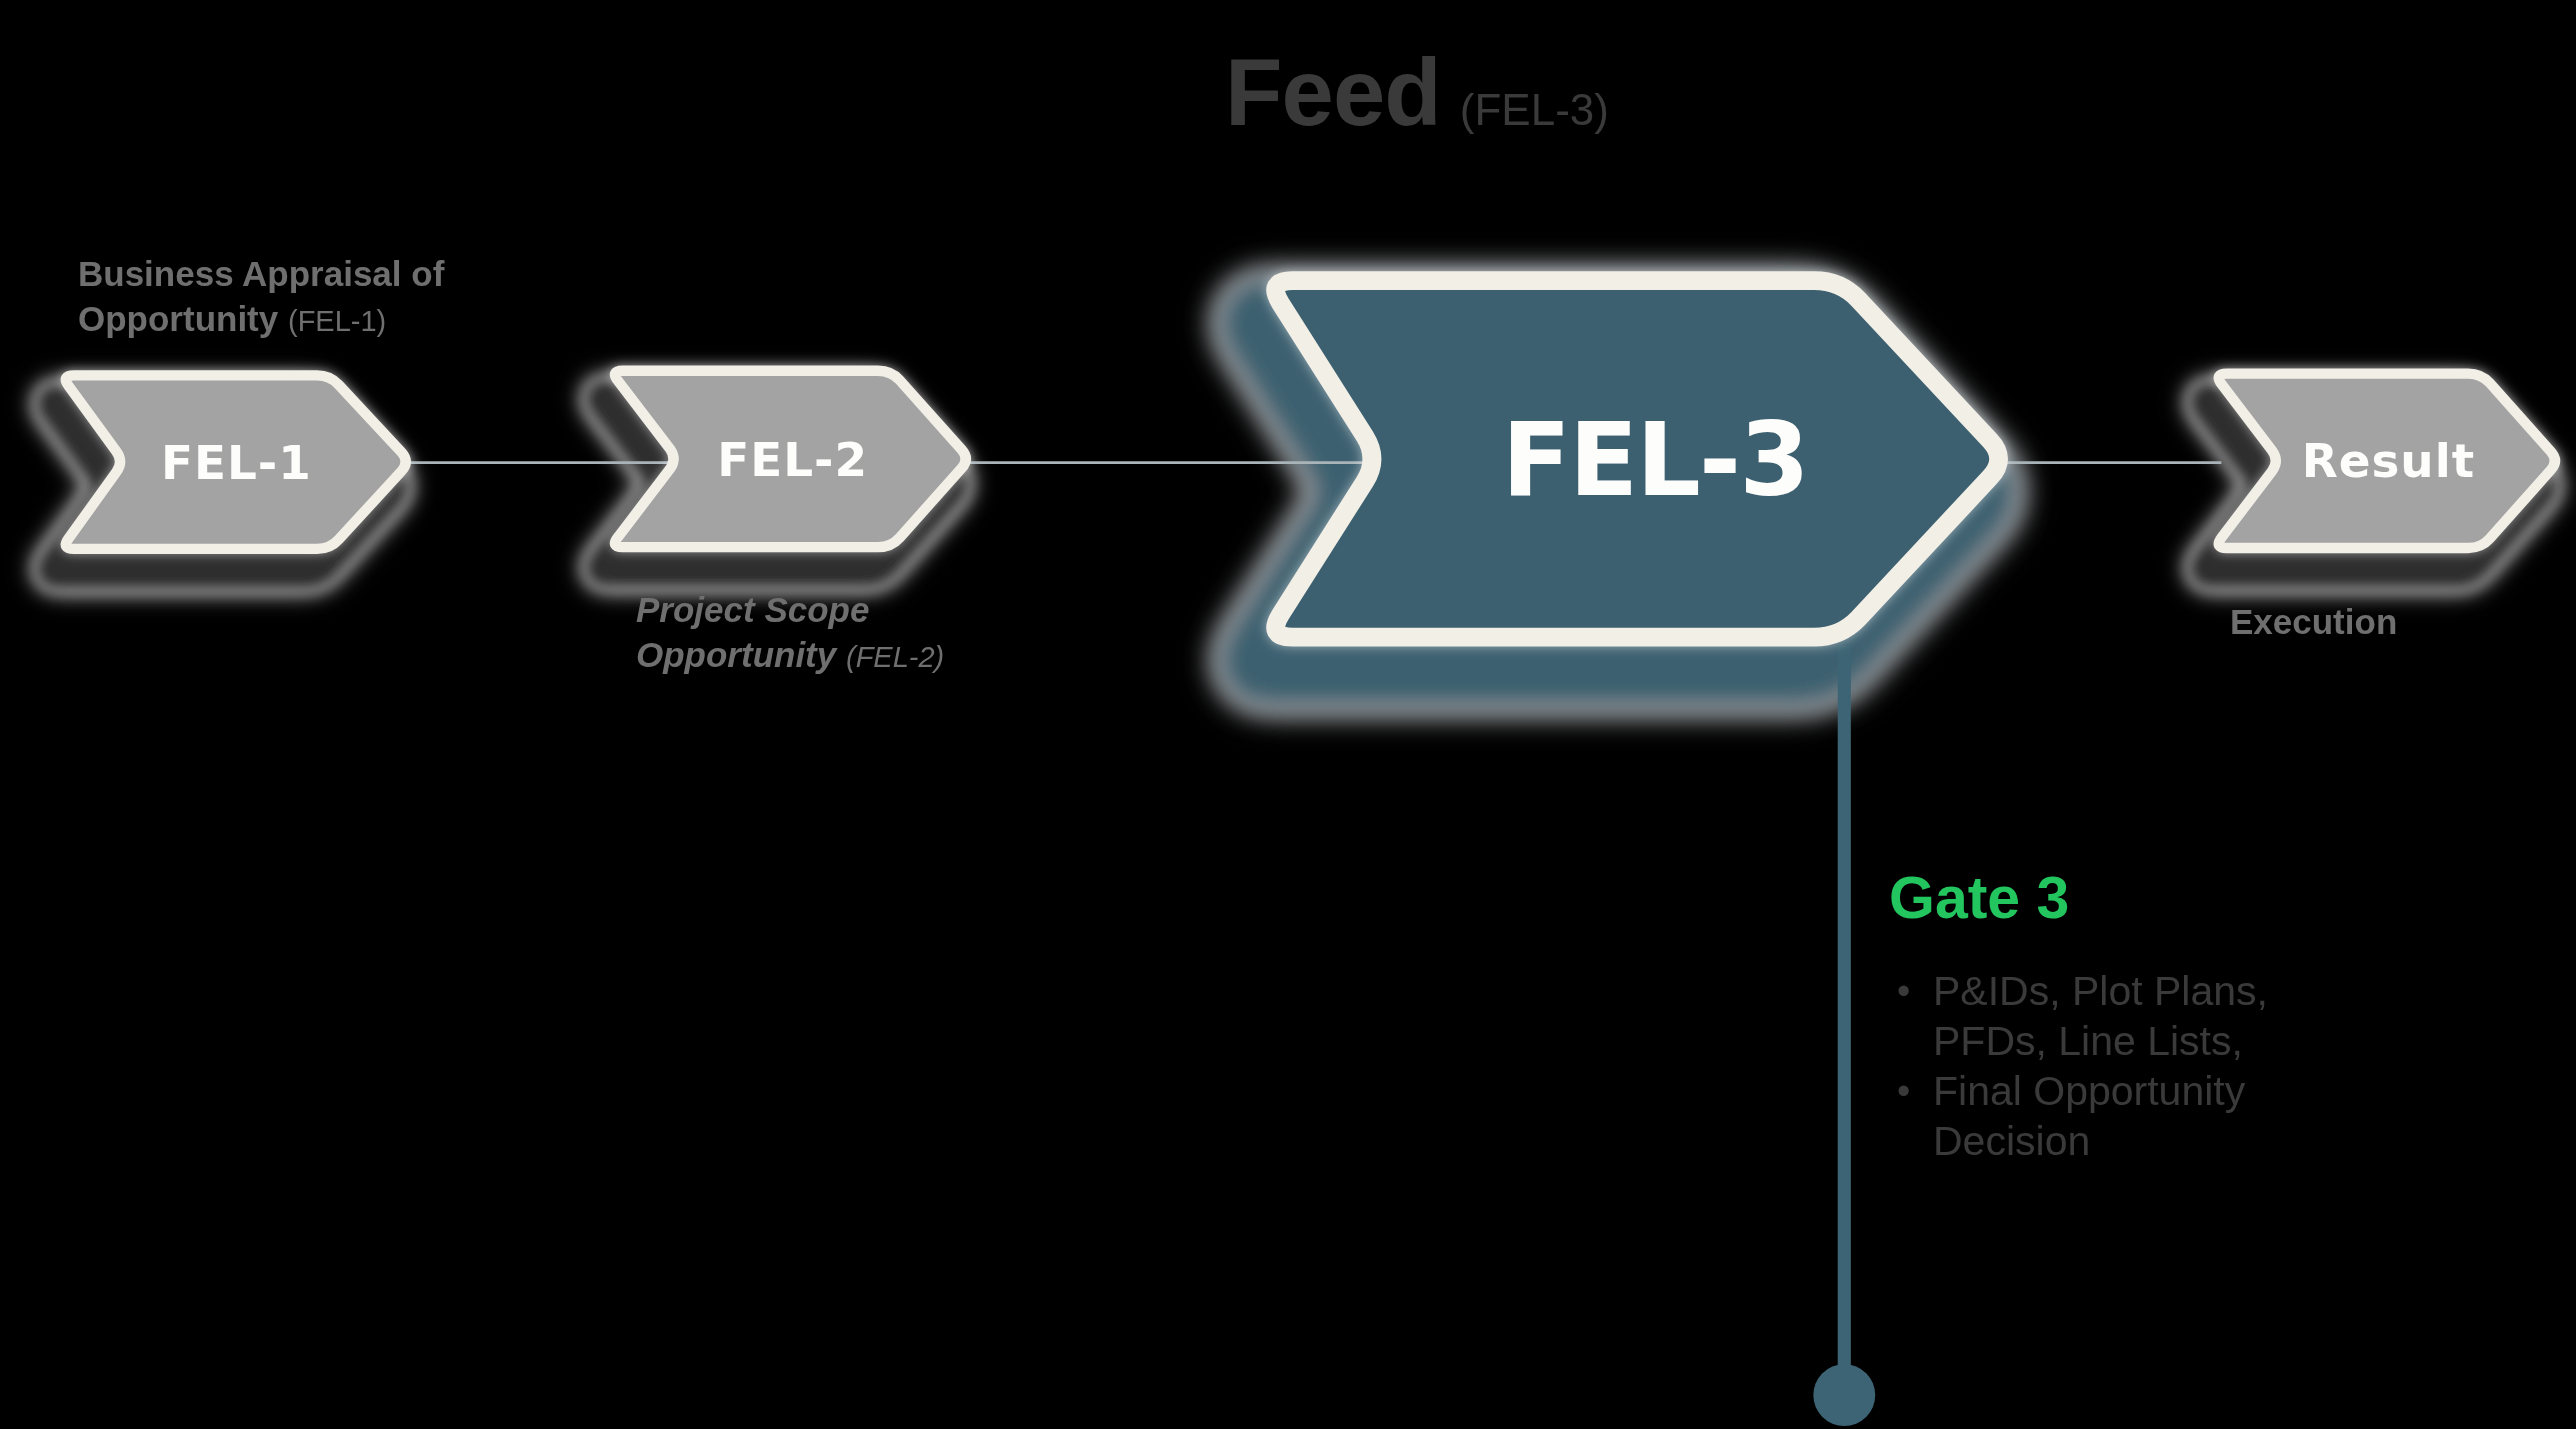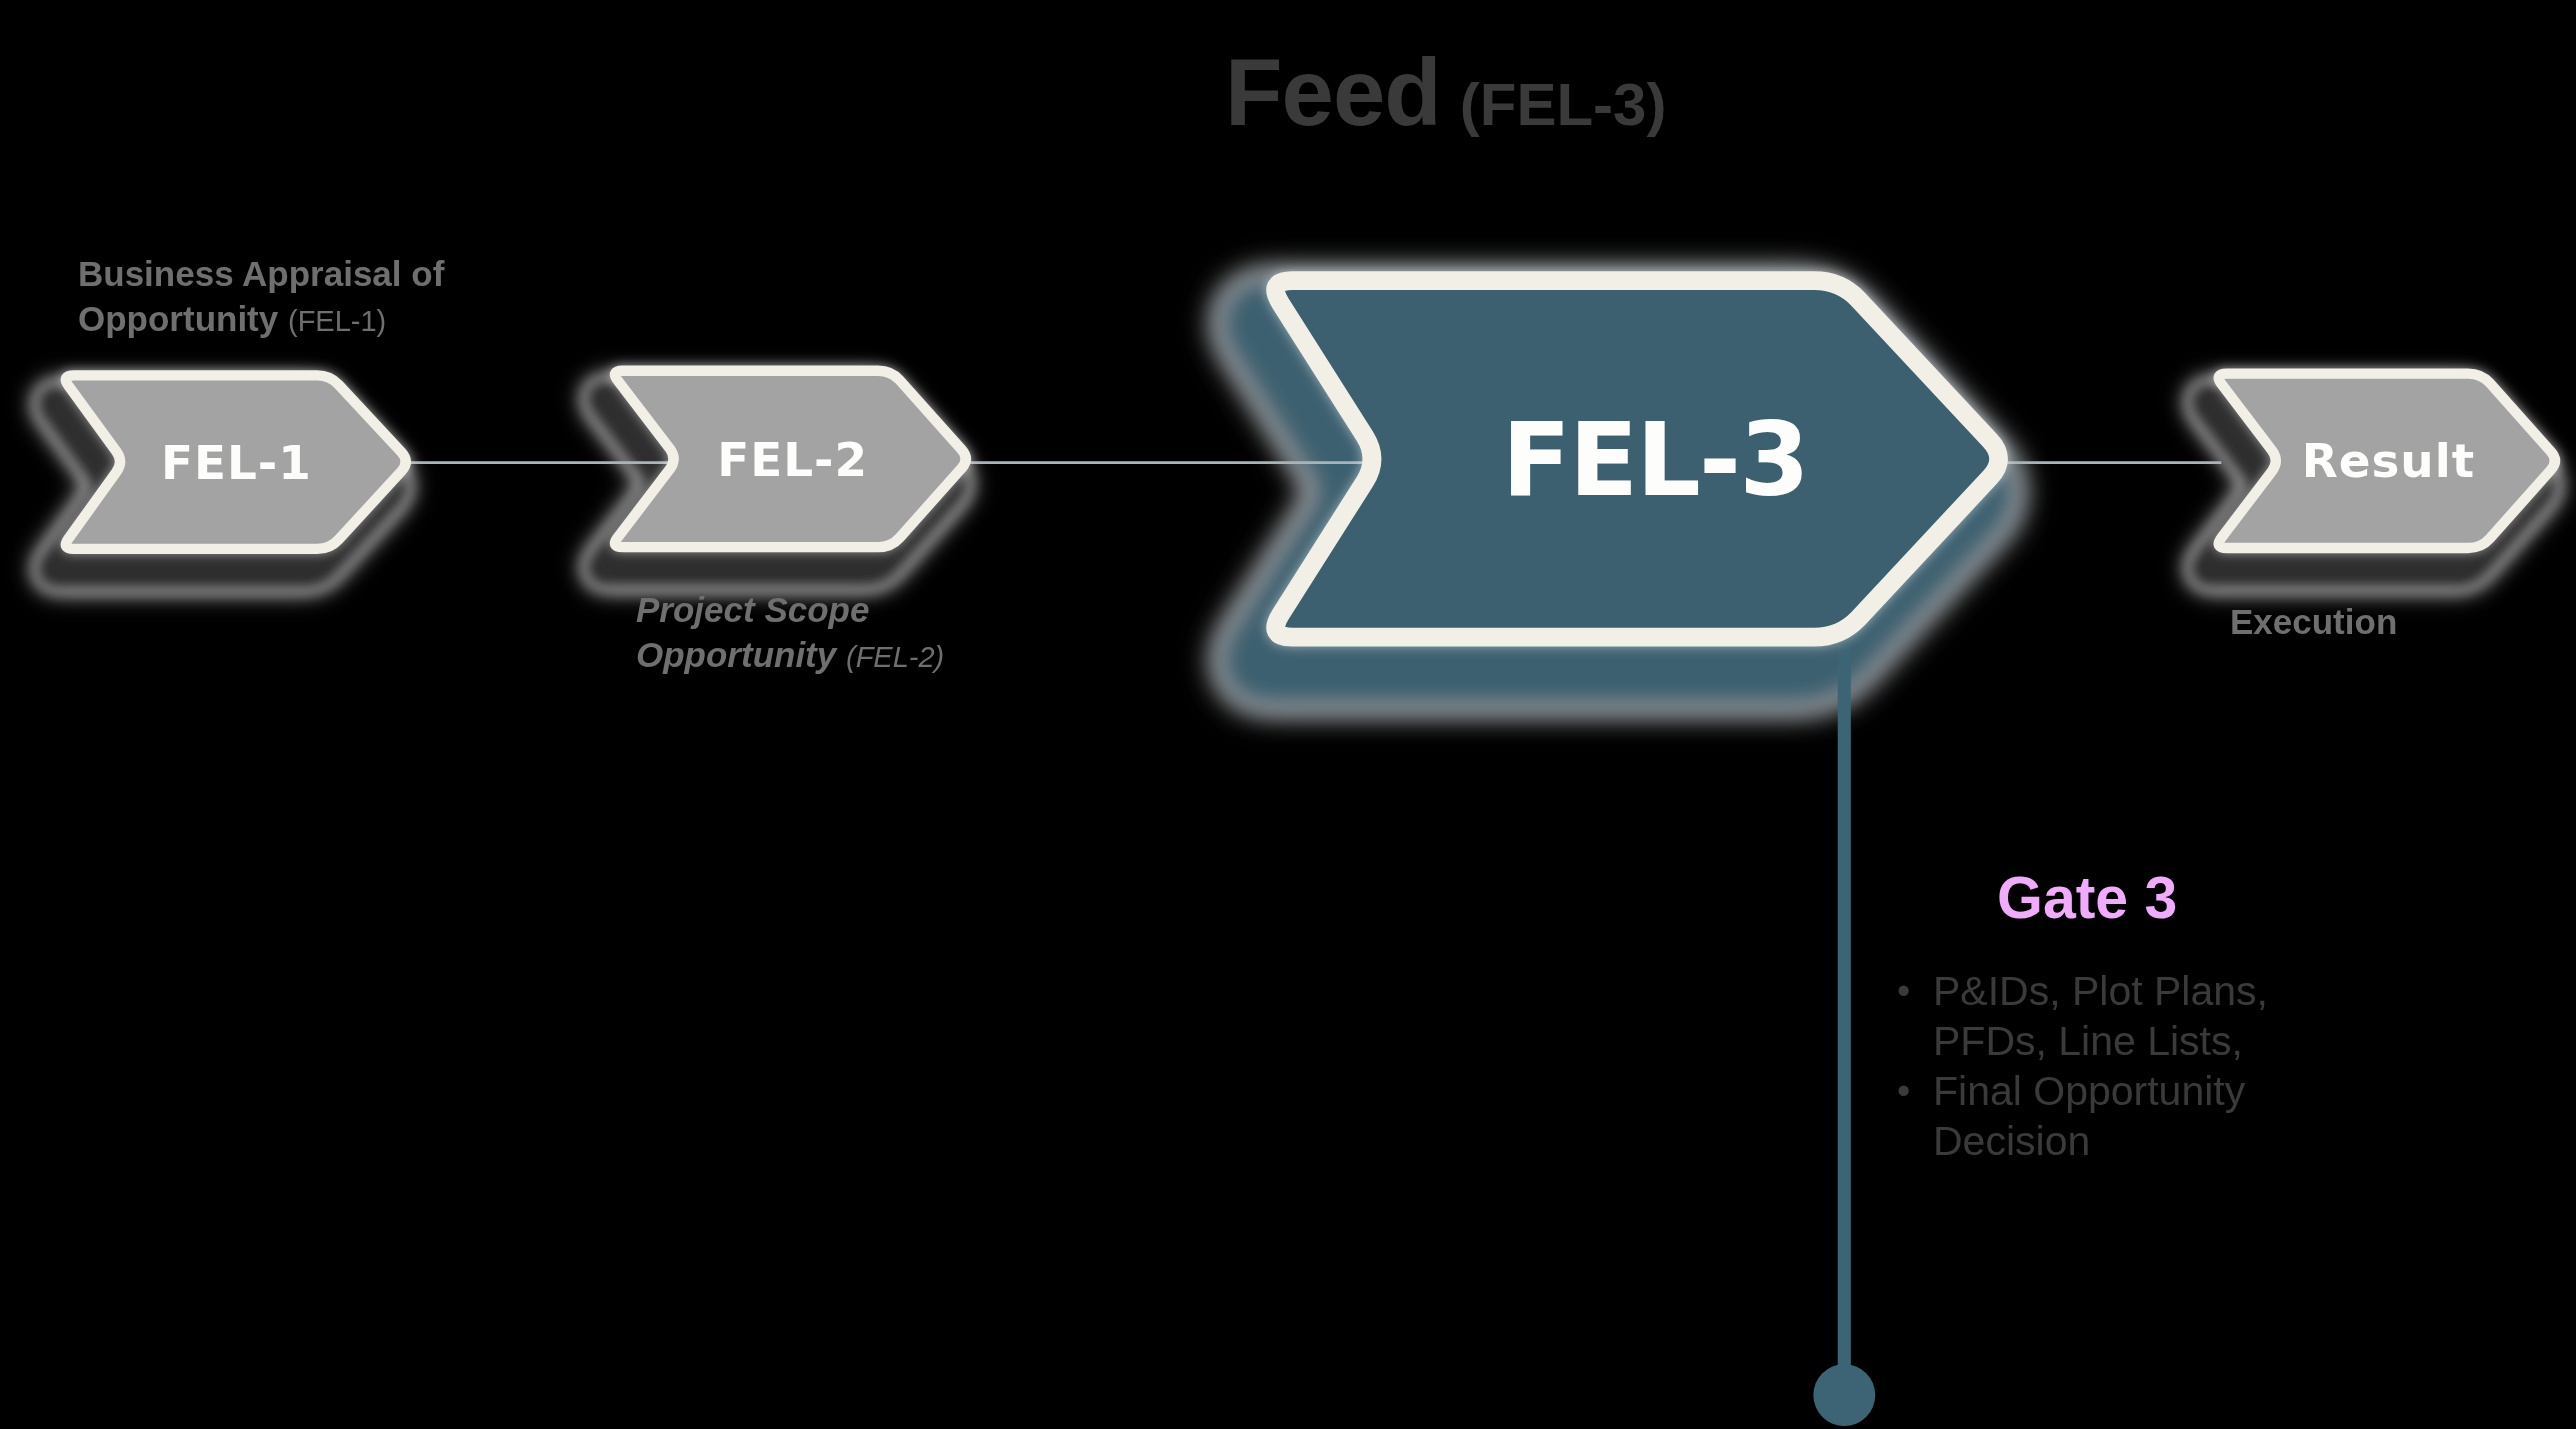--- a/index.html
+++ b/index.html
@@ -34,44 +34,44 @@
     gap: 19px;
     color: #3a3a3a;
     white-space: nowrap;
   }
   .diagram-title .title-main {
     font-size: 94px;
     font-weight: 800;
     letter-spacing: -0.9px;
   }
   .diagram-title .title-suffix {
-    font-size: 60px;
-    font-weight: 700;
+    font-size: 44px;
+    font-weight: 400;
   }
 
   .caption {
     color: #6f6f6f;
     font-size: 35px;
     font-weight: 700;
     line-height: 45px;
     white-space: nowrap;
     margin-left: 33px;
   }
   .caption .caption-suffix {
     font-size: 29px;
     font-weight: 500;
   }
   .caption-fel1 { left: 45px;  top: 251px; }
   .caption-fel2 { left: 603px; top: 587px; font-style: italic; }
   .caption-exec { left: 2197px; top: 599px; }
 
   .gate-heading {
-    left: 1997px;
+    left: 1889px;
     top: 869px;
-    color: #f0abfc;
+    color: #22c55e;
     font-size: 59px;
     font-weight: 700;
     line-height: 1;
     white-space: nowrap;
   }
 
   .gate-bullets {
     left: 1897px;
     top: 966px;
     color: #3a3a3a;

